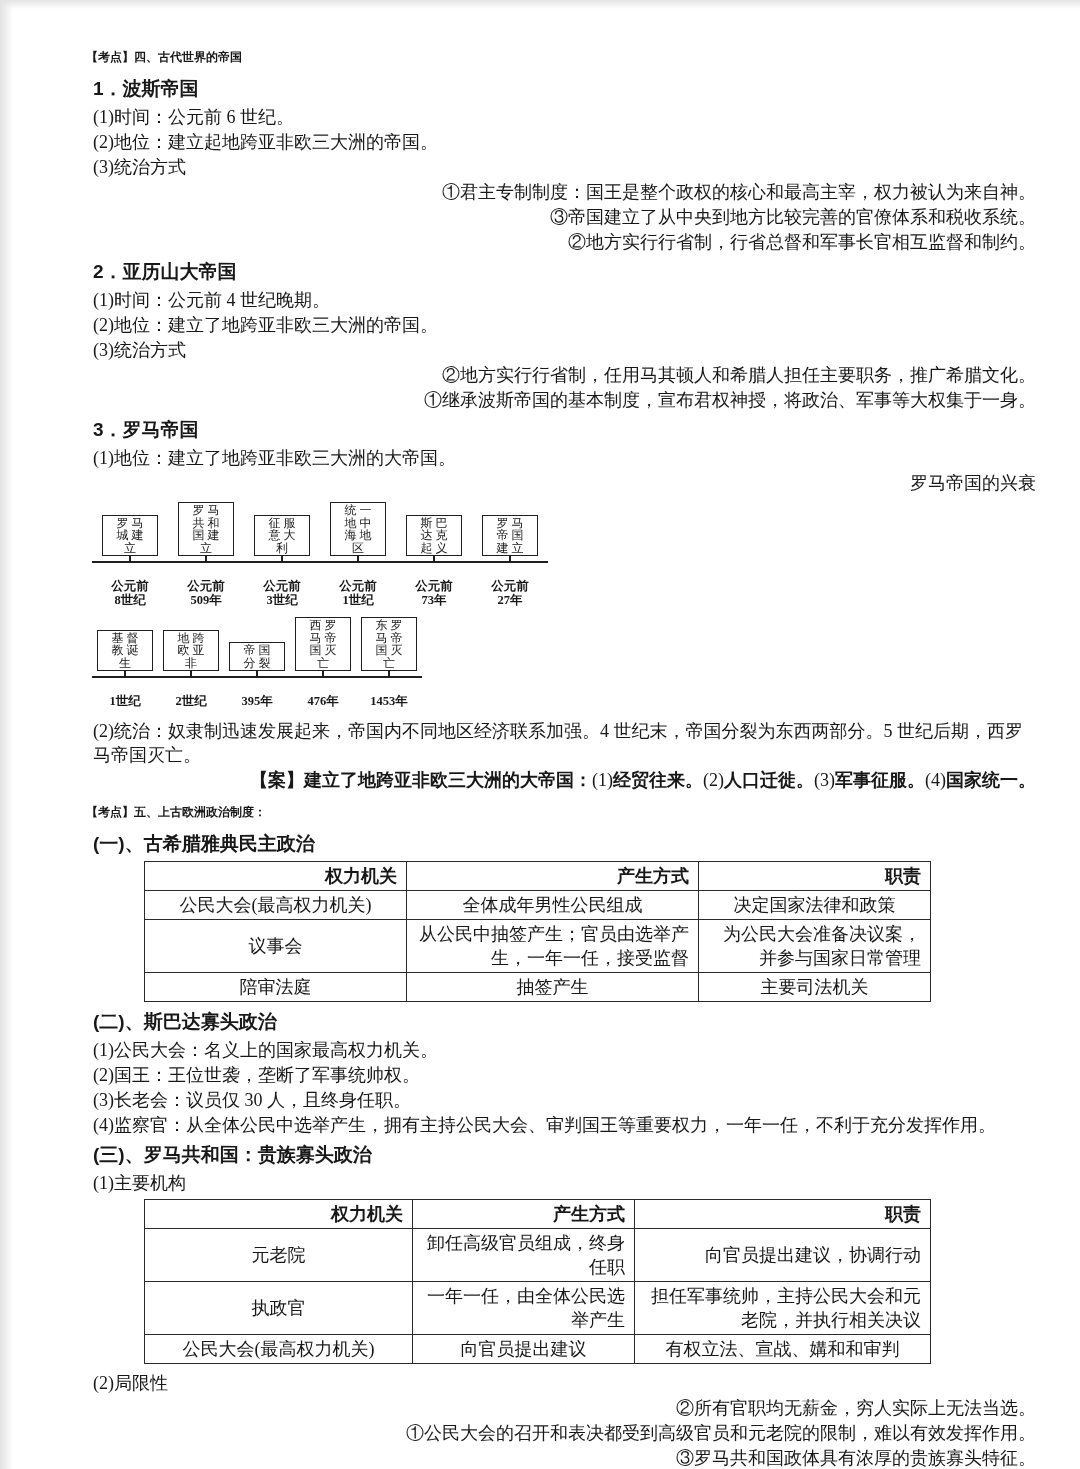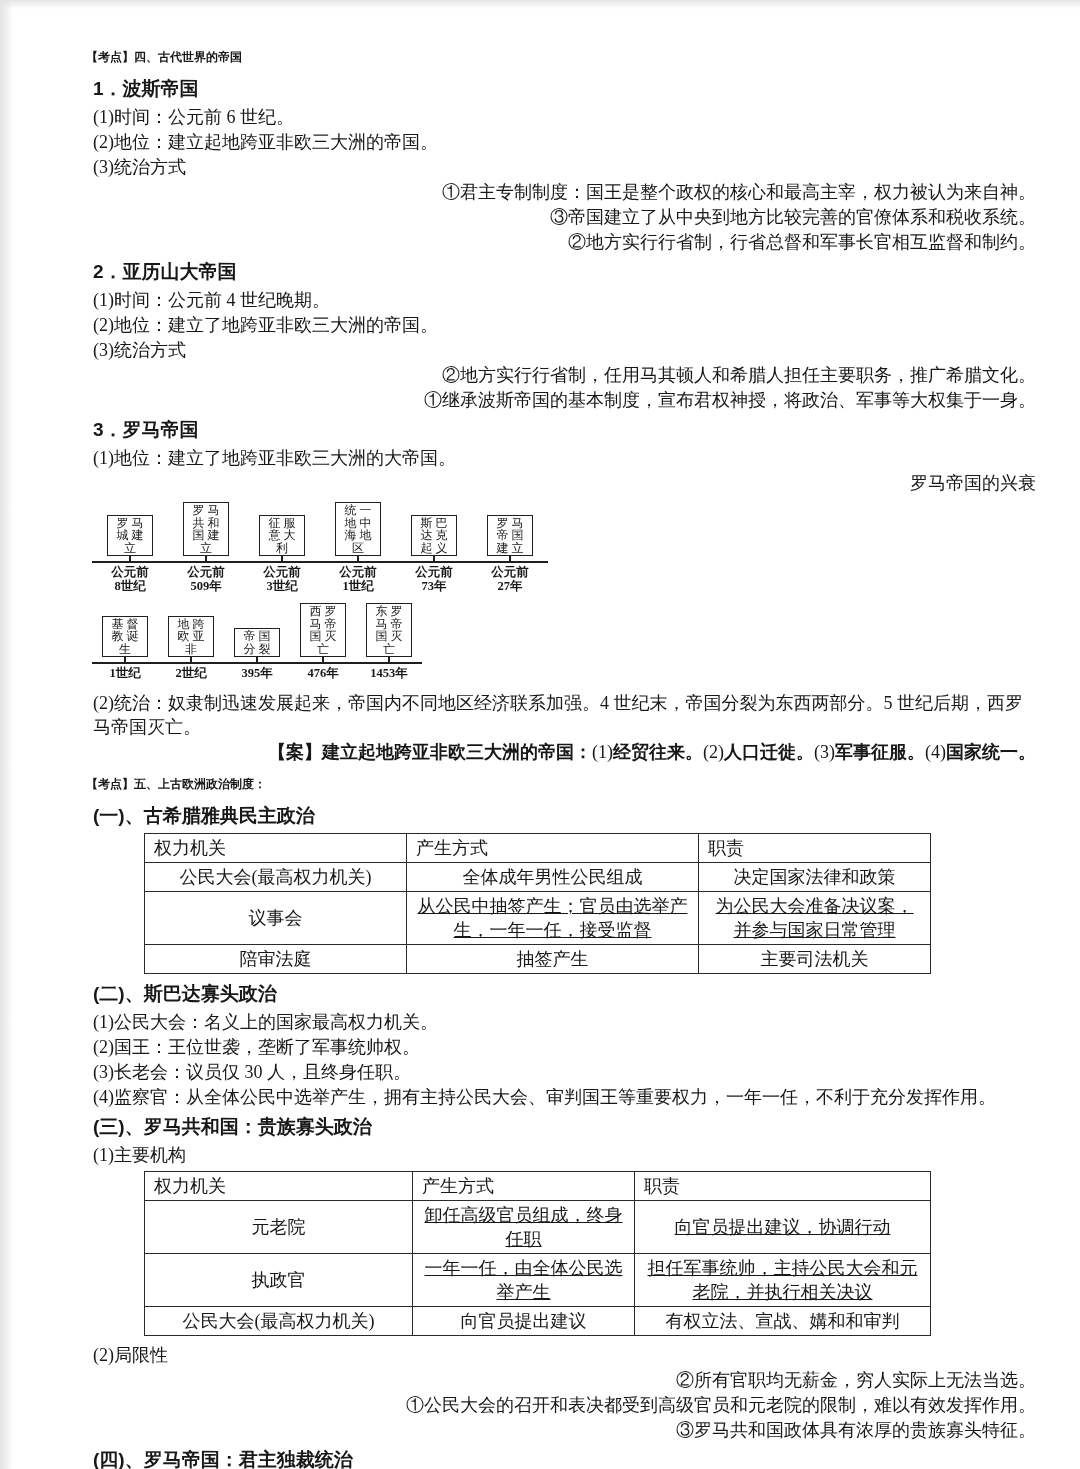--- a/index.html
+++ b/index.html
@@ -43,52 +43,52 @@
 
   
   .tl { margin: 4px 0 4px 6px; }
   .tl-era { display: inline-block; margin: 3px 0 7px 0; vertical-align: top; }
   .tl-boxes { display: flex; align-items: flex-end; }
   .tl-item { display: flex; flex-direction: column; align-items: center; justify-content: flex-end; }
   .row1 .tl-item { width: 76px; }
   .row2 .tl-item { width: 66px; }
   .tl-box {
     border: 1.5px solid #1f1f1f;
-    width: 46px;
+    width: 56px;
     padding: 1px 2px;
     font-size: 12px; line-height: 12.5px;
     text-align: center;
     white-space: pre-line;
   }
   .tl-tick { width: 2px; height: 5px; background: #1f1f1f; }
-  .tl-dates { display: flex; border-top: 2px solid #1f1f1f; padding-top: 2px; }
+  .tl-dates { display: flex; border-top: 2px solid #1f1f1f; padding-top: 16px; }
   .row1 .tl-date { width: 76px; }
   .row2 .tl-date { width: 66px; }
   .tl-date {
     text-align: center; font-size: 12.5px; line-height: 14px;
     font-weight: bold; white-space: pre-line;
   }
 
   
   table.gov {
     border-collapse: collapse;
     margin: 4px 0 7px 58px;
     table-layout: fixed;
   }
   table.gov th, table.gov td {
     border: 1px solid #2a2a2a;
     font-size: 18px; line-height: 24px;
     padding: 2px 9px;
     vertical-align: middle;
   }
   table.gov th {
-    font-weight: normal; text-align: left;
+    font-weight: bold; text-align: right;
   }
   td.c { text-align: center; }
-  td.l { text-align: center; text-decoration: underline; }
+  td.l { text-align: right; }
 </style>
 </head>
 <body>
 
 <div class="page">
   <div class="doc">
 
     <div class="h1 first">【考点】四、古代世界的帝国</div>
 
     <div class="h2">1．波斯帝国</div>
@@ -210,21 +210,21 @@
           <div class="tl-date">2世纪</div>
           <div class="tl-date">395年</div>
           <div class="tl-date">476年</div>
           <div class="tl-date">1453年</div>
         </div>
       </div>
     </div>
 
     <p class="para">(2)统治：奴隶制迅速发展起来，帝国内不同地区经济联系加强。4 世纪末，帝国分裂为东西两部分。5 世纪后期，西罗马帝国灭亡。</p>
 
-    <p class="para flush"><span class="b">【案】建立起地跨亚非欧三大洲的帝国：</span><span>(1)</span><span class="b">经贸往来。</span><span>(2)</span><span class="b">人口迁徙。</span><span>(3)</span><span class="b">军事征服。</span><span>(4)</span><span class="b">国家统一。</span></p>
+    <p class="para flush"><span class="b">【案】建立了地跨亚非欧三大洲的大帝国：</span><span>(1)</span><span class="b">经贸往来。</span><span>(2)</span><span class="b">人口迁徙。</span><span>(3)</span><span class="b">军事征服。</span><span>(4)</span><span class="b">国家统一。</span></p>
 
     <div class="h1">【考点】五、上古欧洲政治制度：</div>
 
     <div class="h2">(一)、古希腊雅典民主政治</div>
 
     <table class="gov">
       <colgroup>
           <col style="width:262px">
           <col style="width:292px">
           <col style="width:232px">

